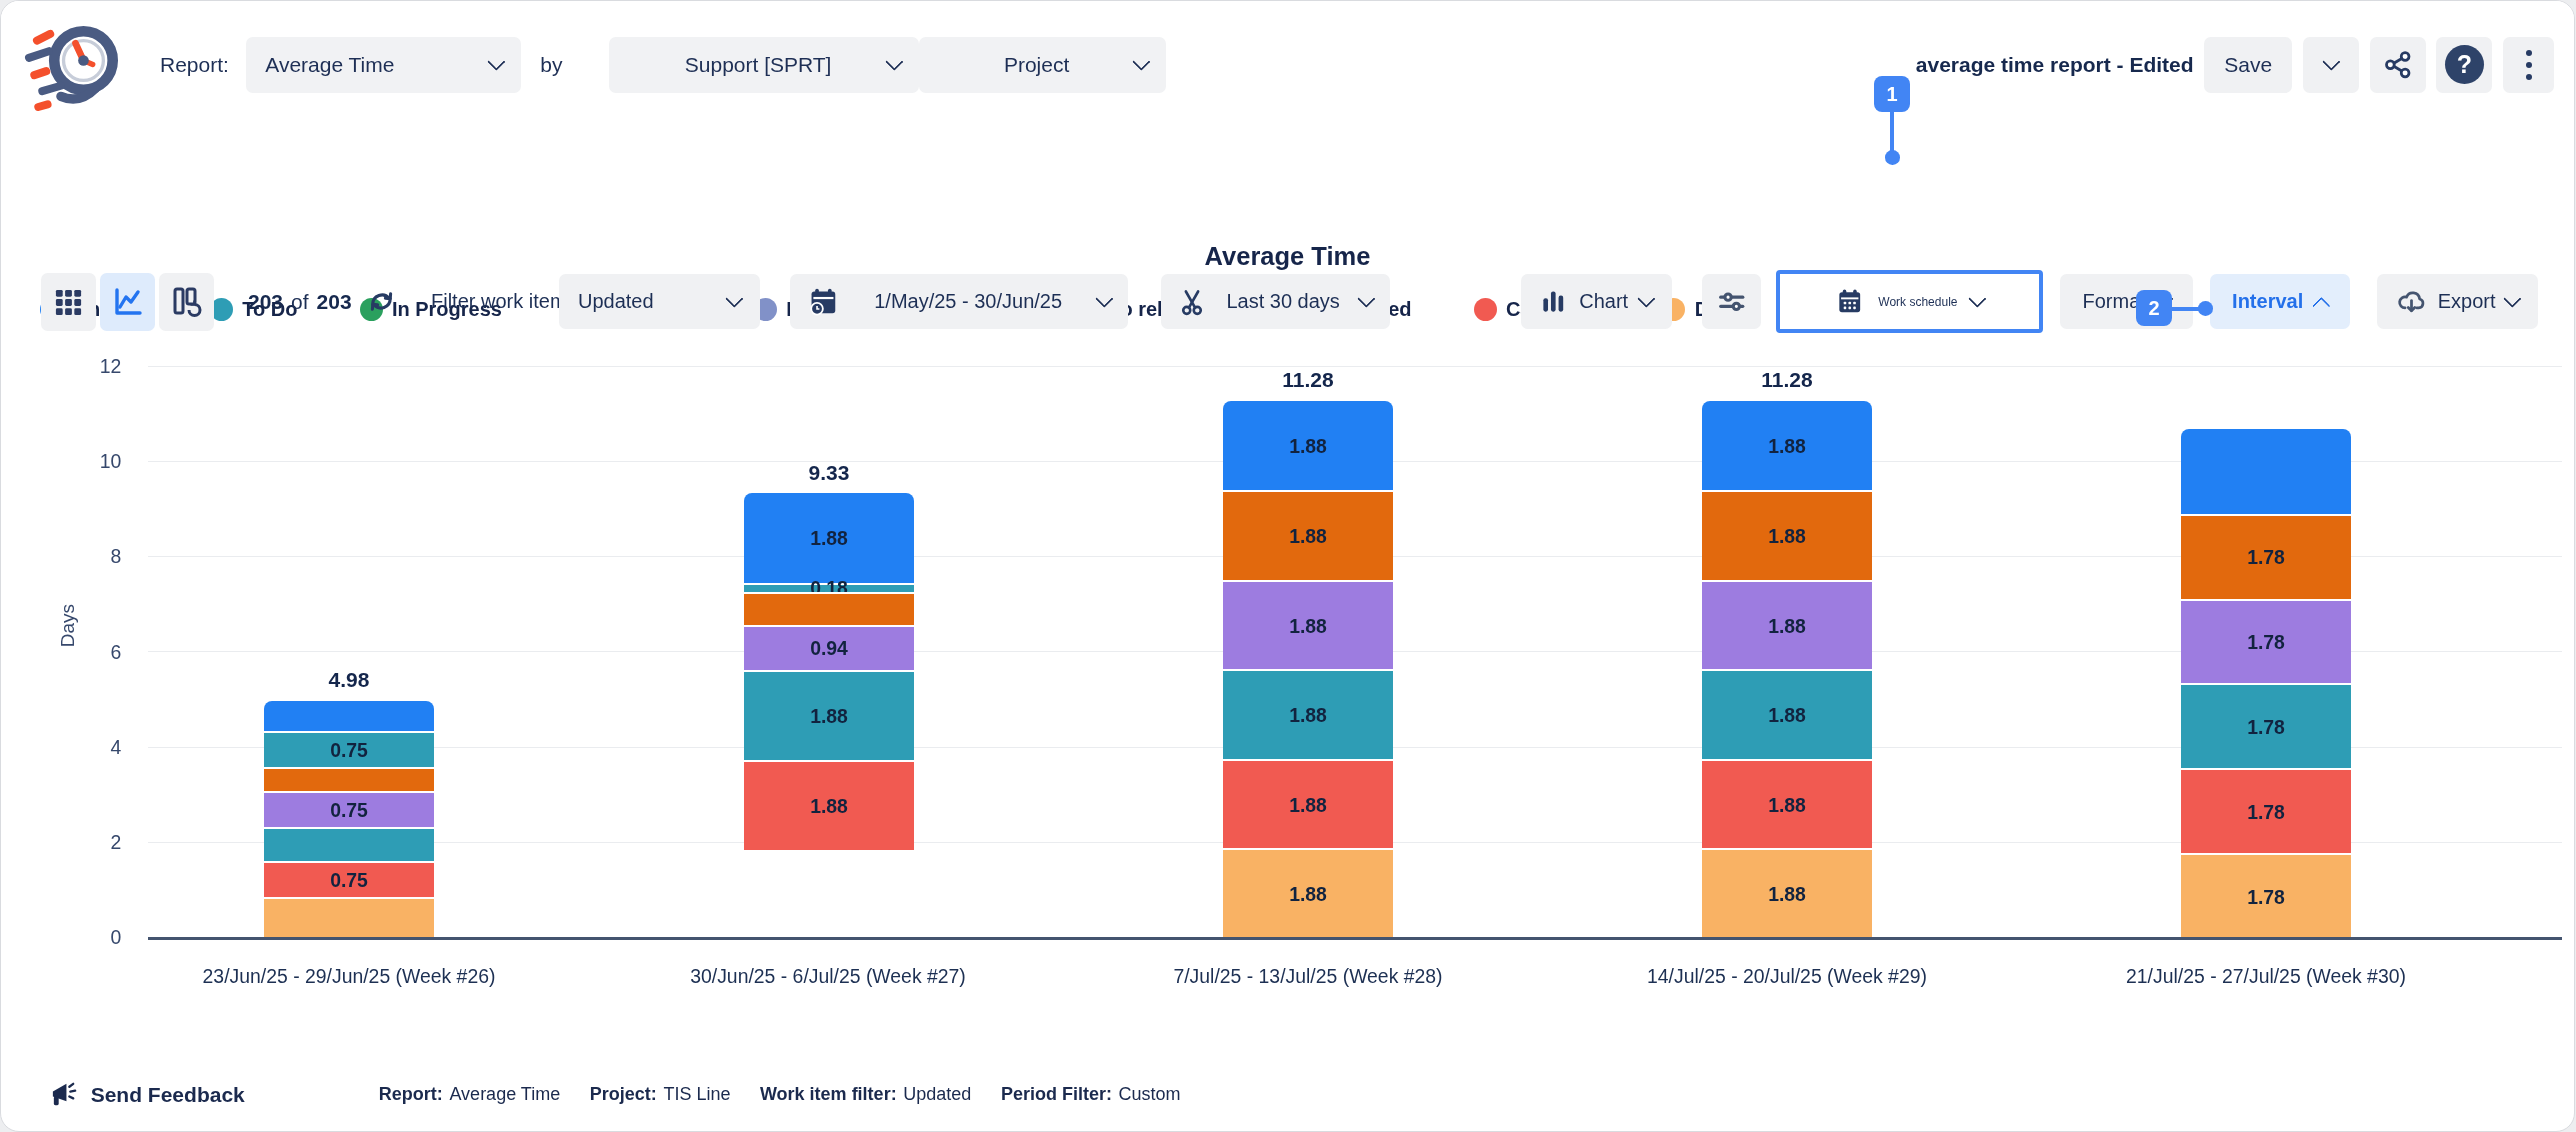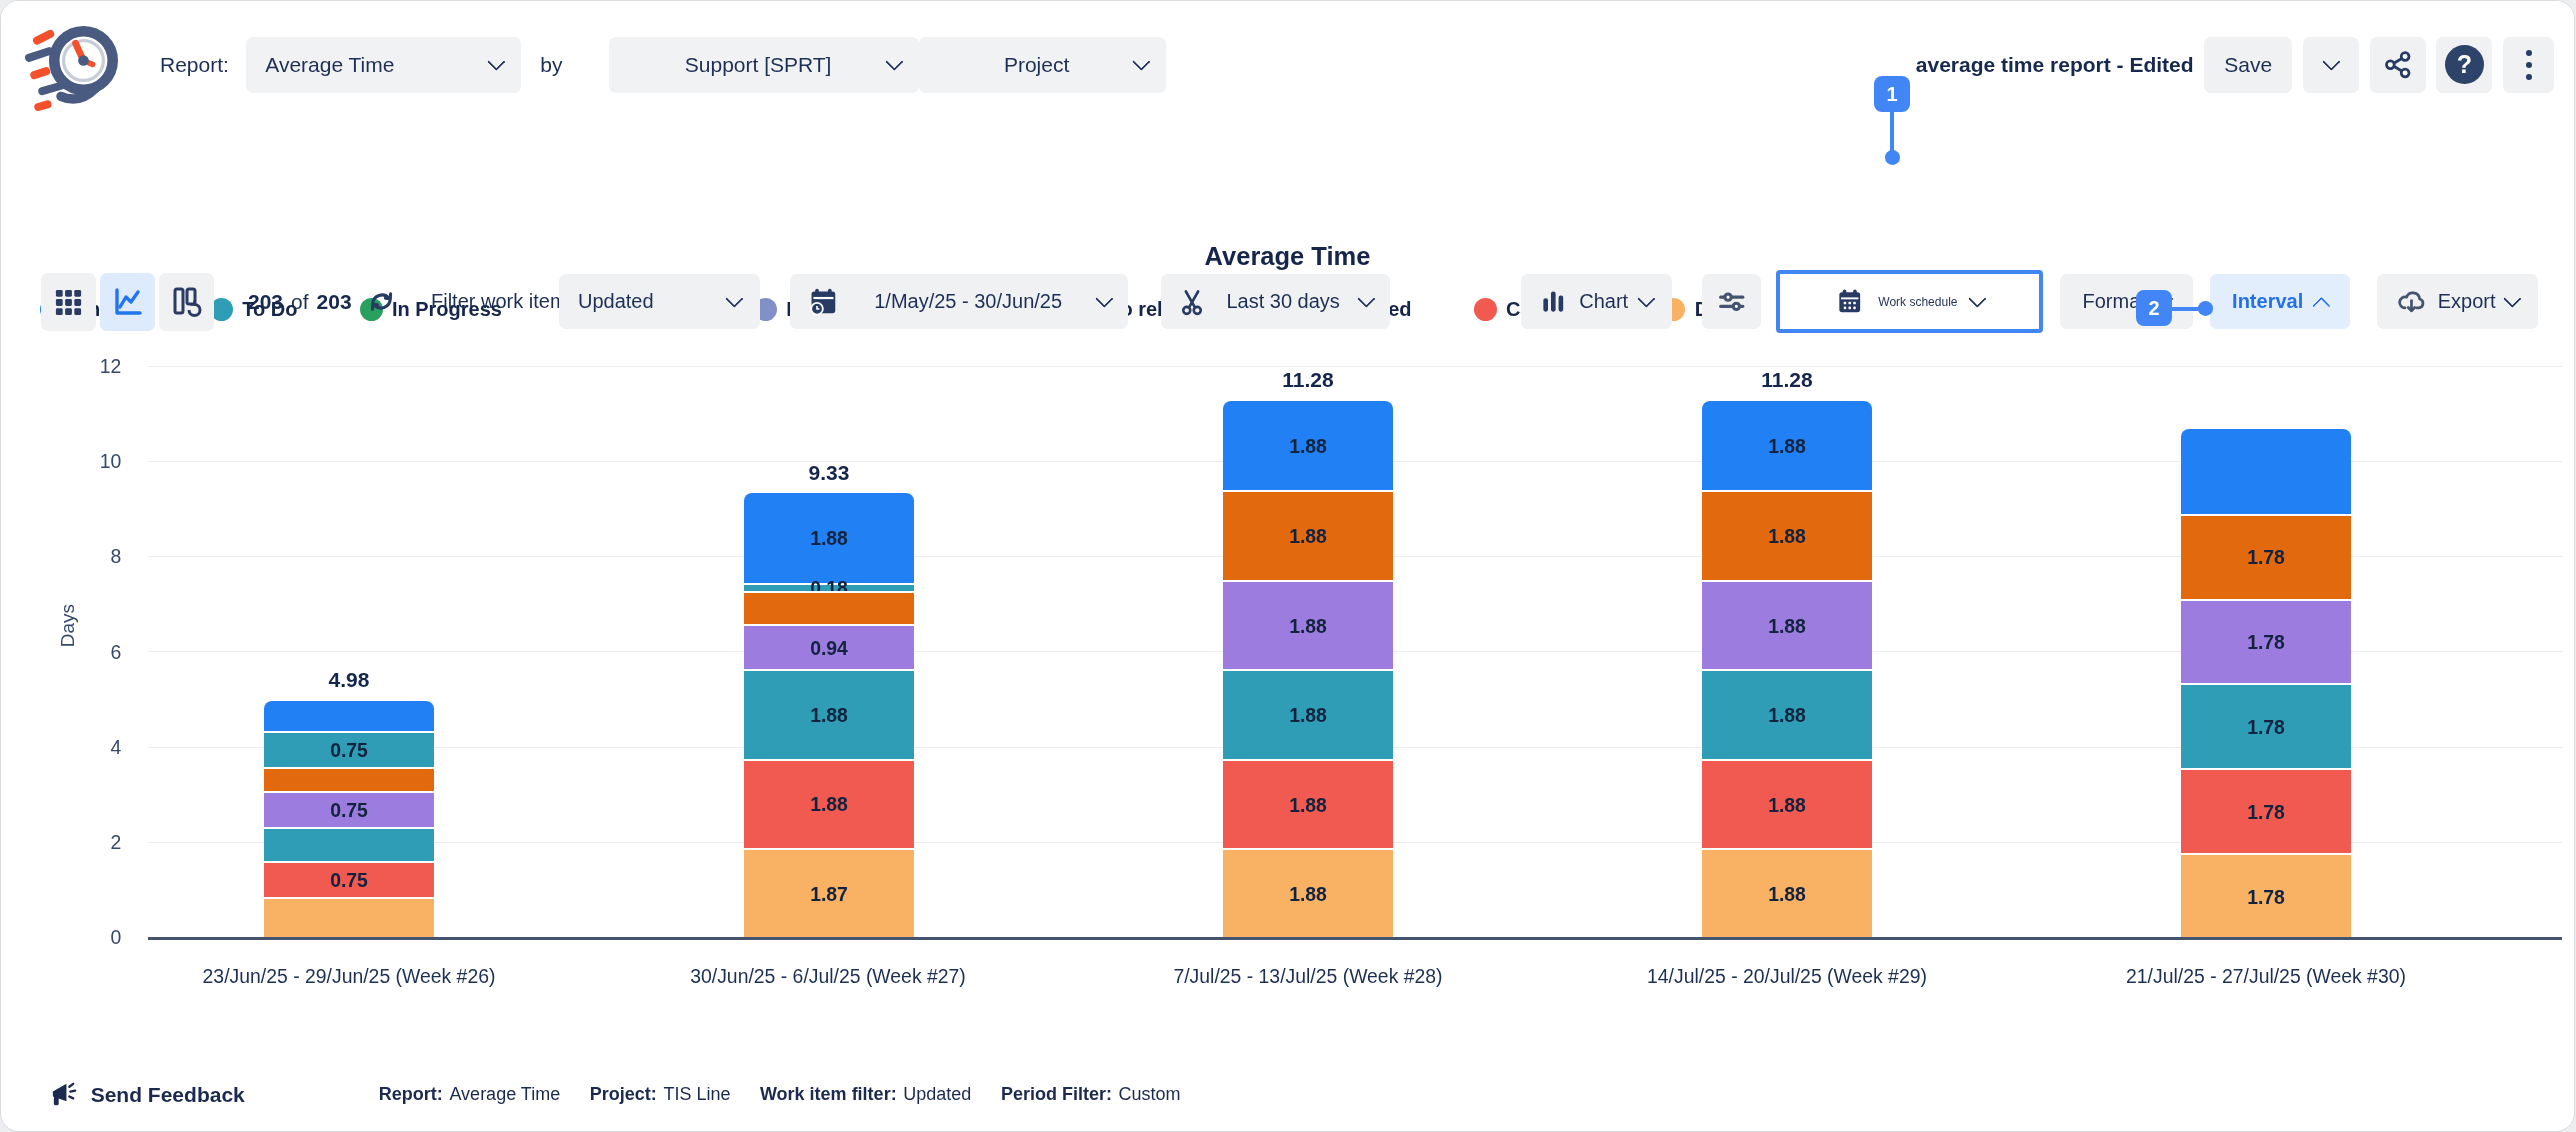--- a/index.html
+++ b/index.html
@@ -371,23 +371,20 @@
           <div class="seg" style="height: 33px; background: rgb(226, 105, 13);"></div>
           <div class="seg" style="height: 45px; background: rgb(157, 124, 224); padding-left: 40px;">
             <div class="seg-label">0.94</div>
           </div>
           <div class="seg" style="height: 90px; background: rgb(46, 157, 181);">
             <div class="seg-label">1.88</div>
           </div>
           <div class="seg" style="height: 90px; background: rgb(241, 90, 81);">
             <div class="seg-label">1.88</div>
           </div>
-          <div class="seg" style="height: 89px; background: rgb(249, 178, 100);">
-            <div class="seg-label">1.87</div>
-          </div>
         </div>
         <div class="bar-total" style="left: 743px; top: 460px; width: 170px; z-index: 5;">9.33</div>
         <div class="xtick" style="left: 586px; top: 964px;">30/Jun/25 - 6/Jul/25 (Week #27)</div>
         <div class="bar" style="left: 1222px; top: 400px; width: 170px; height: 537px; z-index: 5;">
           <div class="seg" style="height: 90px; background: rgb(33, 128, 243);">
             <div class="seg-label">1.88</div>
           </div>
           <div class="seg" style="height: 90px; background: rgb(226, 105, 13);">
             <div class="seg-label">1.88</div>
           </div>

